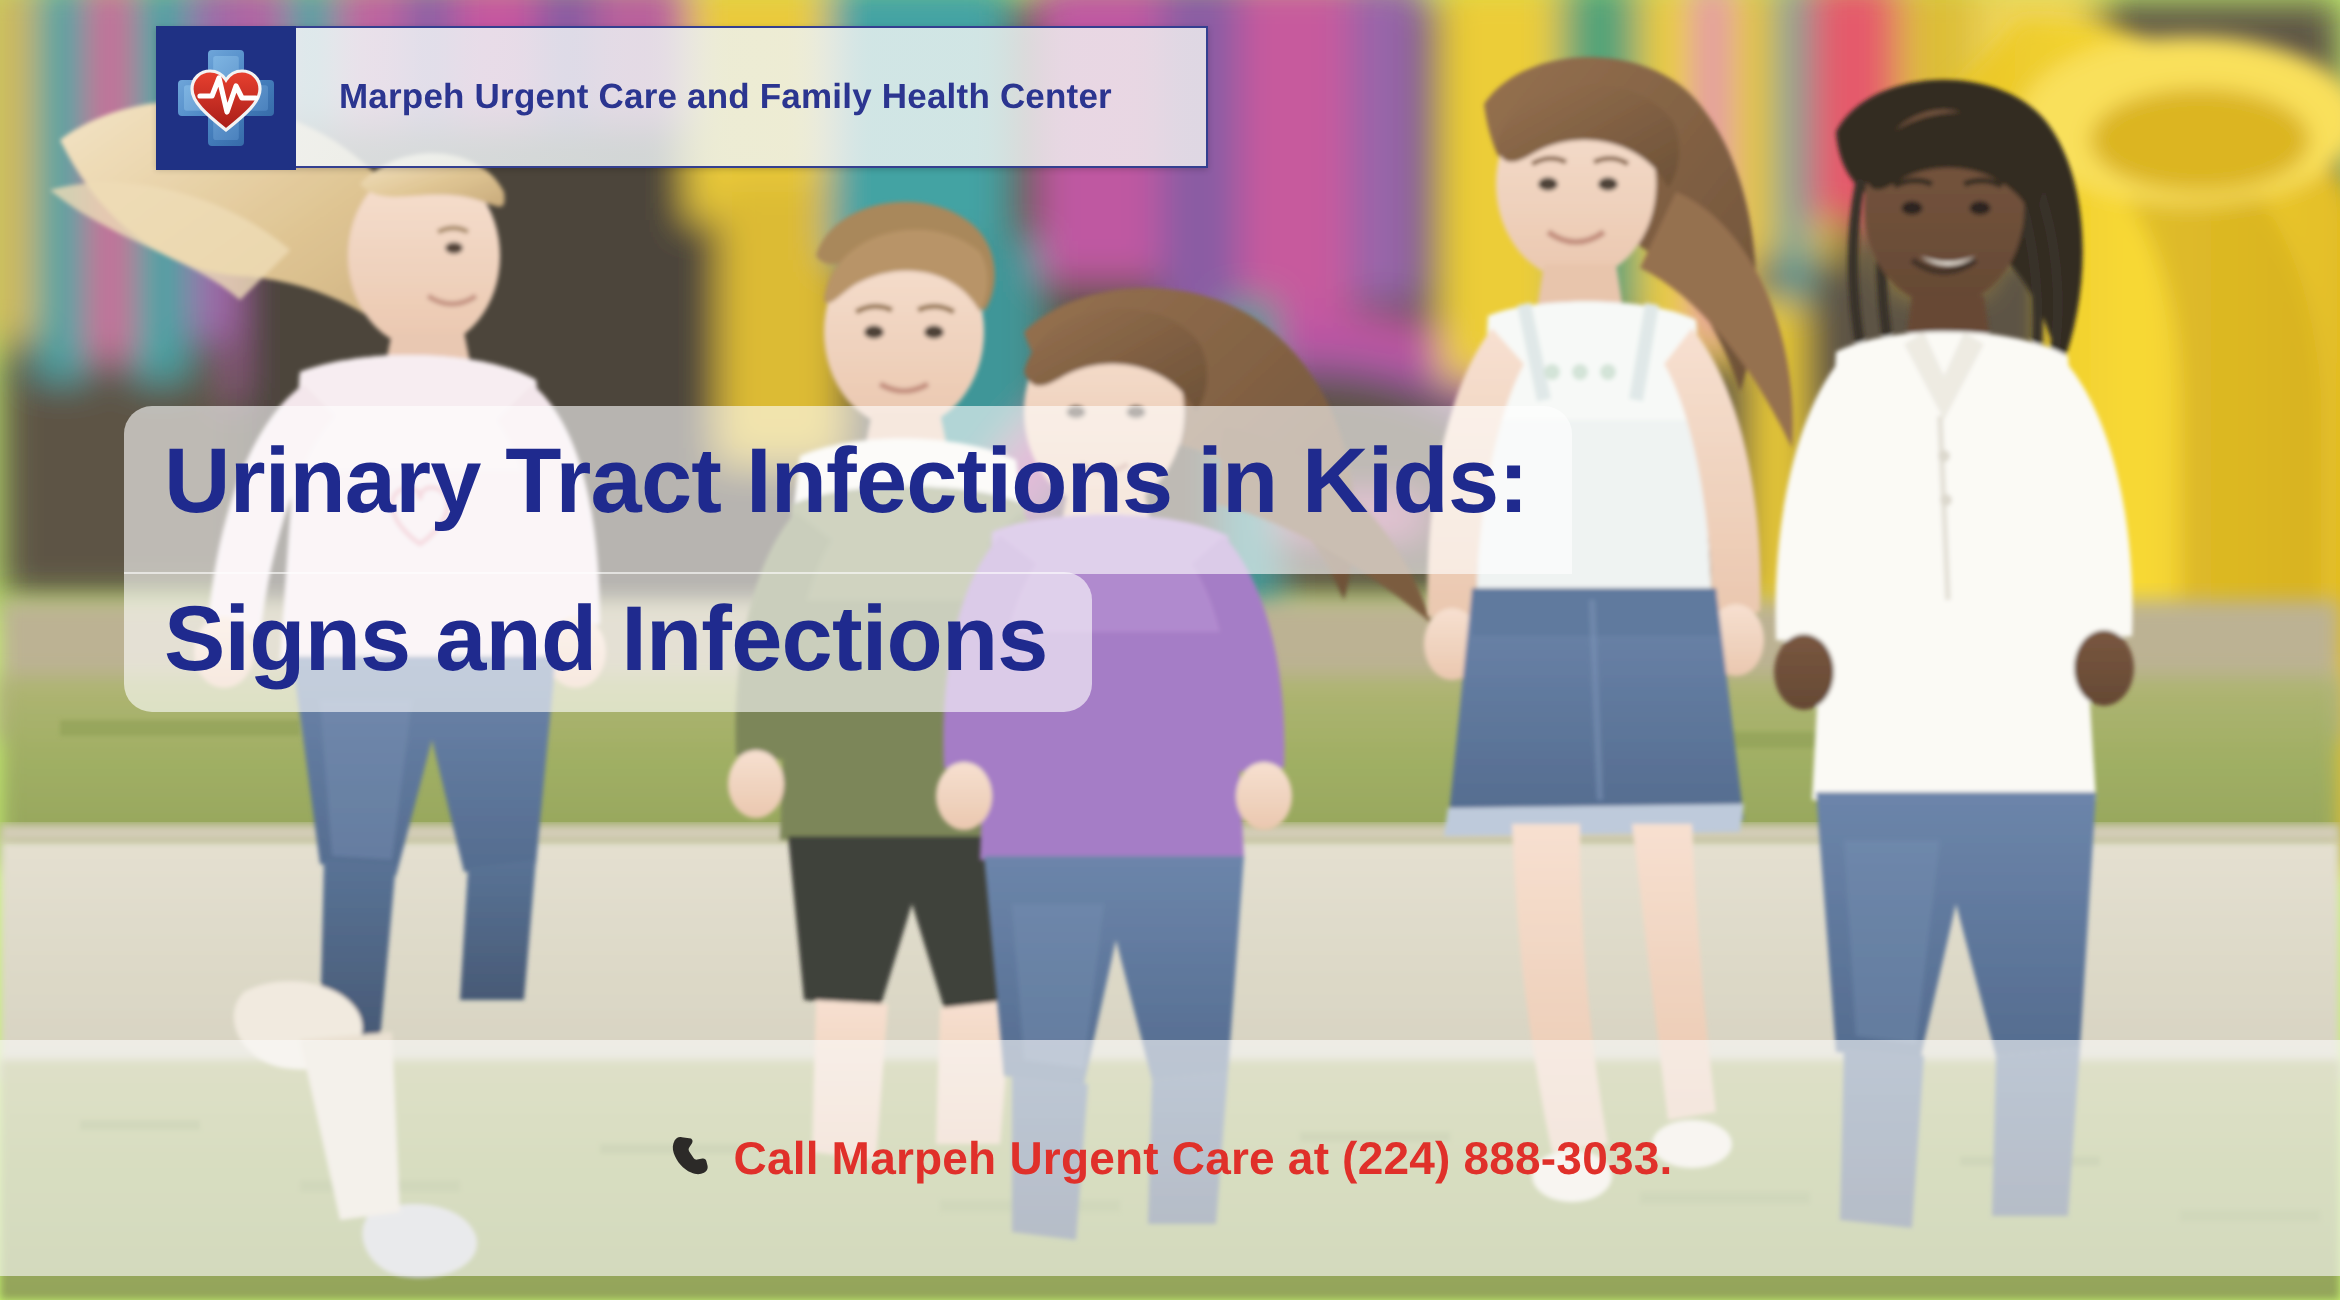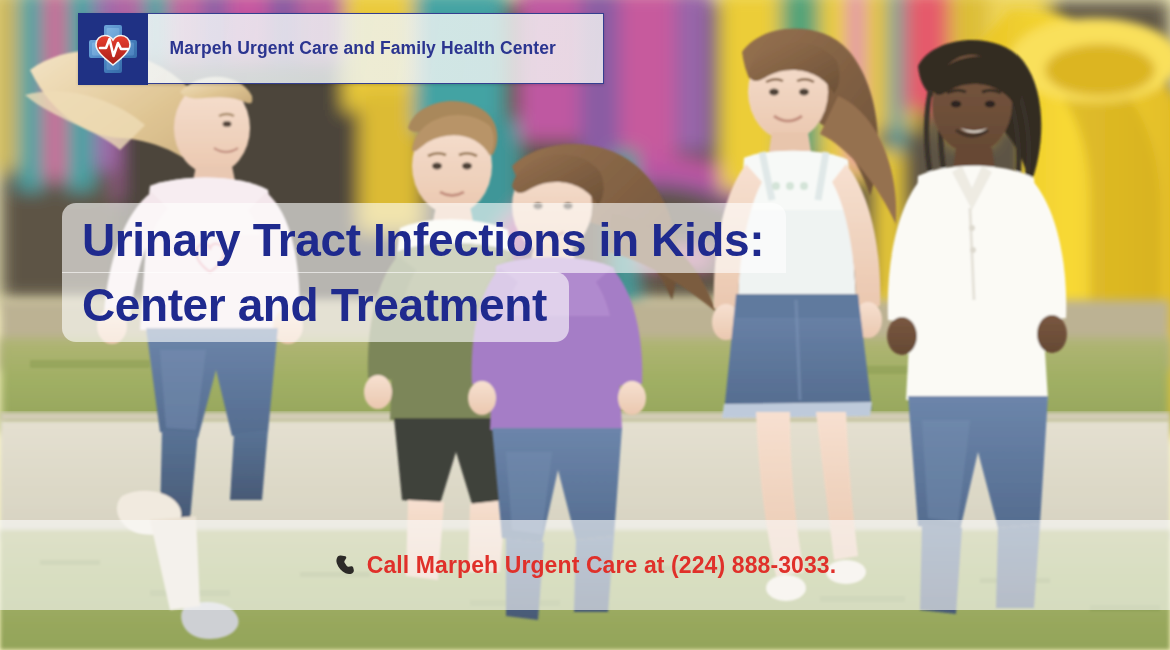--- a/index.html
+++ b/index.html
@@ -10,21 +10,21 @@
   }
   body {
     font-family: "Liberation Sans", sans-serif;
   }
 
   #banner {
     position: relative;
     width: 1170px;
     height: 650px;
     overflow: hidden;
-    background: #fef9c3;
+    background: #bef264;
   }
 
   
   #photo-bg {
     position: absolute;
     inset: 0;
     width: 1170px;
     height: 650px;
     display: block;
   }
@@ -83,35 +83,35 @@
     font-weight: bold;
     line-height: 1.0;
     letter-spacing: -0.4px;
     white-space: nowrap;
     background: rgba(255,255,255,0.60);
     padding: 14px 22px 14px 20px;
     box-sizing: border-box;
   }
   .headline-line.line1 {
     border-radius: 14px 14px 0 0;
-    padding-bottom: 10px;
+    padding-bottom: 24px;
   }
   .headline-line.line2 {
     border-radius: 0 14px 14px 14px;
     margin-top: -1px;
     padding-top: 10px;
   }
 
   
   #cta-band {
     position: absolute;
     left: 0;
     top: 520px;
     width: 1170px;
-    height: 90px;
+    height: 118px;
     background: rgba(250,250,250,0.62);
     display: flex;
     flex-direction: row;
     align-items: center;
     justify-content: center;
   }
   #cta-line1 {
     display: flex;
     align-items: center;
     gap: 9px;
@@ -475,21 +475,21 @@
                  C29.8,16.2 32.8,14.5 36,14.5 C40.8,14.5 45,18.2 45,23.5 C45,30 38,36 28,44 Z" fill="url(#heartG)" stroke="#f3f3f3" stroke-width="1.6"></path>
 
         <path d="M15,27 h6 l3.5,-9 l4,17 l4.5,-13 l3,6 h7" fill="none" stroke="#ffffff" stroke-width="2.6" stroke-linecap="round" stroke-linejoin="round"></path>
       </svg>
     </div>
     <div id="clinic-name">Marpeh Urgent Care and Family Health Center</div>
   </div>
 
   <div id="headline">
     <div class="headline-line line1">Urinary Tract Infections in Kids:</div><br>
-    <div class="headline-line line2">Center and Treatment</div>
+    <div class="headline-line line2">Signs and Infections</div>
   </div>
 
   <div id="cta-band">
     <div id="cta-line1">
       <span id="phone-icon">
         <svg width="24" height="24" viewBox="0 0 24 24" xmlns="http://www.w3.org/2000/svg">
           <path d="M6.9,2.6 C5.4,2.2 4.0,3.0 3.3,4.3 C2.3,6.2 2.1,8.3 2.9,10.6
                    C4.3,14.8 7.6,18.5 11.6,20.3 C13.9,21.3 16.1,21.3 18.0,20.4
                    C19.3,19.8 20.1,18.4 19.8,17.0 L19.2,14.6 C19.0,13.7 18.1,13.1 17.2,13.3
                    L14.6,13.8 C13.9,13.9 13.2,13.6 12.8,13.0 L10.6,9.7

